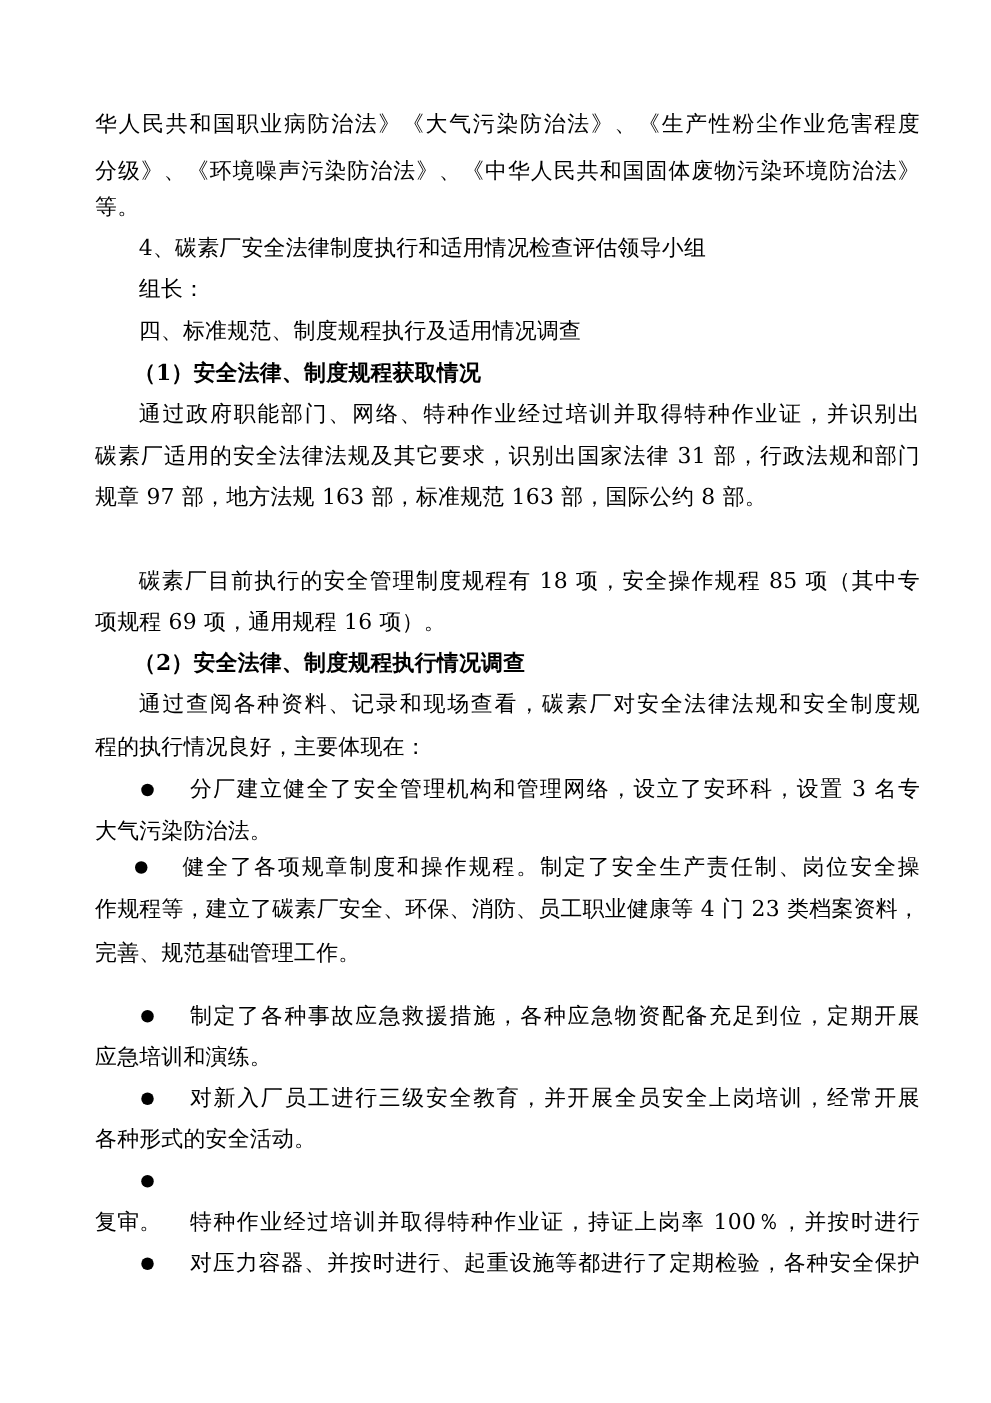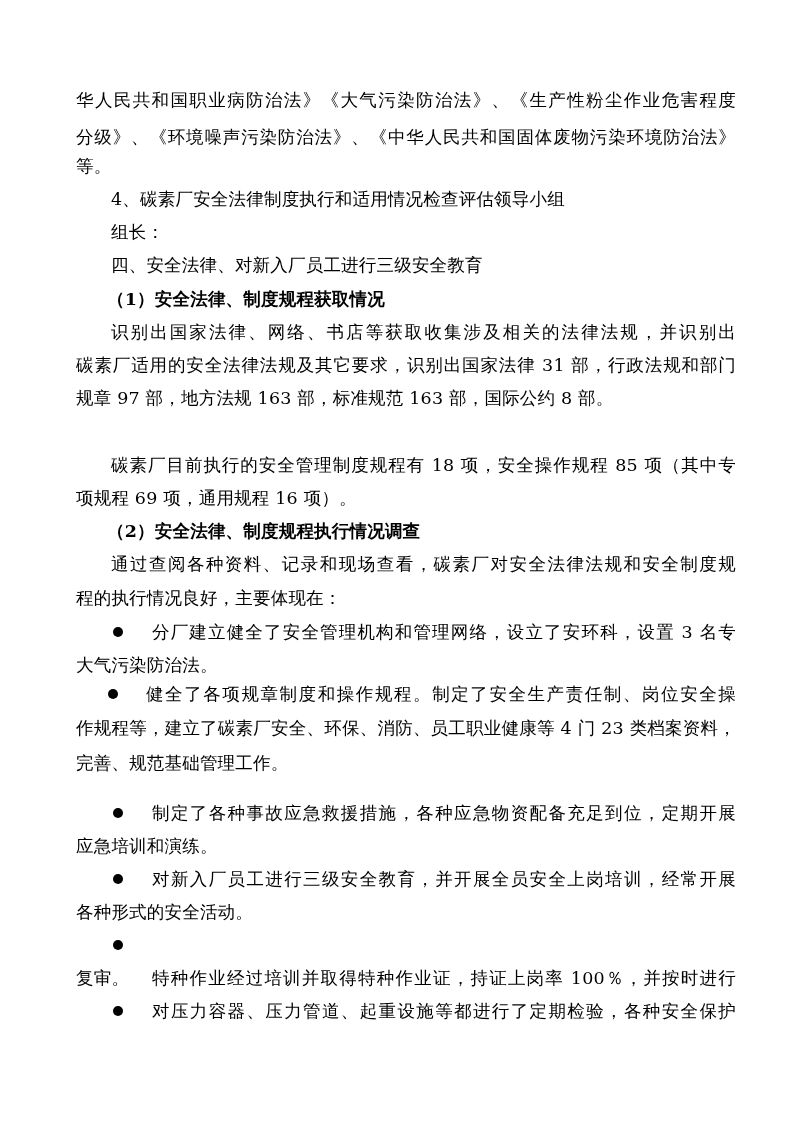--- a/index.html
+++ b/index.html
@@ -16,24 +16,24 @@
 </head>
 <body>
 
 <div class="page">
   <div class="ln just" style="top:88px">华人民共和国职业病防治法》《大气污染防治法》、《生产性粉尘作业危害程度</div>
   <div class="ln just" style="top:125px">分级》、《环境噪声污染防治法》、《中华人民共和国固体废物污染环境防治法》</div>
   <div class="ln" style="top:154px">等。</div>
 
   <div class="ln ind" style="top:187px">4、碳素厂安全法律制度执行和适用情况检查评估领导小组</div>
   <div class="ln ind" style="top:220px">组长：</div>
-  <div class="ln ind" style="top:253px">四、安全法律、对新入厂员工进行三级安全教育</div>
+  <div class="ln ind" style="top:253px">四、标准规范、制度规程执行及适用情况调查</div>
   <div class="ln ind2" style="top:287px">（1）安全法律、制度规程获取情况</div>
 
-  <div class="ln ind just" style="top:320px; width:625px">识别出国家法律、网络、书店等获取收集涉及相关的法律法规，并识别出</div>
+  <div class="ln ind just" style="top:320px; width:625px">通过政府职能部门、网络、特种作业经过培训并取得特种作业证，并识别出</div>
   <div class="ln just" style="top:353px">碳素厂适用的安全法律法规及其它要求，识别出国家法律 31 部，行政法规和部门</div>
   <div class="ln" style="top:386px">规章 97 部，地方法规 163 部，标准规范 163 部，国际公约 8 部。</div>
   <div class="ln ind just" style="top:453px; width:625px">碳素厂目前执行的安全管理制度规程有 18 项，安全操作规程 85 项（其中专</div>
   <div class="ln" style="top:486px">项规程 69 项，通用规程 16 项）。</div>
   <div class="ln ind2" style="top:519px">（2）安全法律、制度规程执行情况调查</div>
   <div class="ln ind just" style="top:552px; width:625px">通过查阅各种资料、记录和现场查看，碳素厂对安全法律法规和安全制度规</div>
   <div class="ln" style="top:586px">程的执行情况良好，主要体现在：</div>
 
   <span class="bullet" style="left:113px; top:627px"></span>
   <div class="ln just" style="left:152px; top:620px; width:584px">分厂建立健全了安全管理机构和管理网络，设立了安环科，设置 3 名专</div>
@@ -50,14 +50,14 @@
 
   <span class="bullet" style="left:113px; top:874px"></span>
   <div class="ln just" style="left:152px; top:867px; width:584px">对新入厂员工进行三级安全教育，并开展全员安全上岗培训，经常开展</div>
   <div class="ln" style="top:900px">各种形式的安全活动。</div>
 
   <span class="bullet" style="left:113px; top:940px"></span>
   <div class="ln just" style="left:152px; top:966px; width:584px">特种作业经过培训并取得特种作业证，持证上岗率 100％，并按时进行</div>
   <div class="ln" style="top:966px">复审。</div>
 
   <span class="bullet" style="left:113px; top:1006px"></span>
-  <div class="ln just" style="left:152px; top:999px; width:584px">对压力容器、压力管道、起重设施等都进行了定期检验，各种安全保护</div>
+  <div class="ln just" style="left:152px; top:999px; width:584px">对压力容器、并按时进行、起重设施等都进行了定期检验，各种安全保护</div>
 </div>
 
 </body></html>

